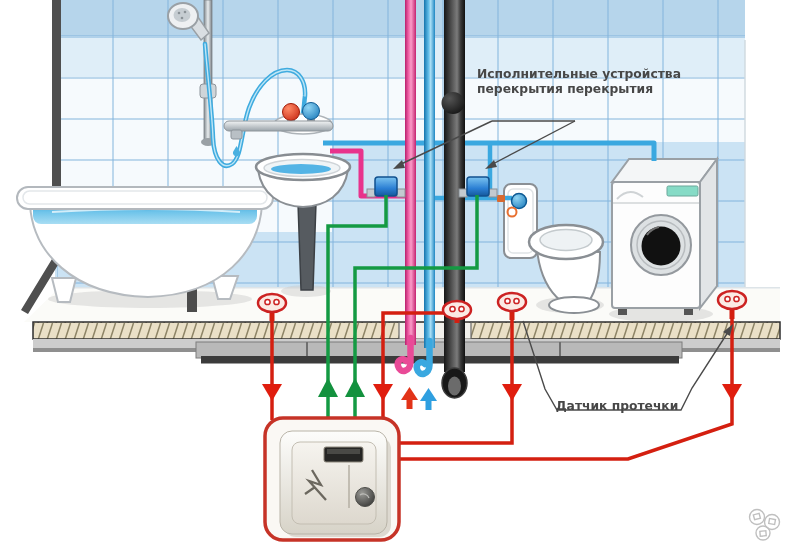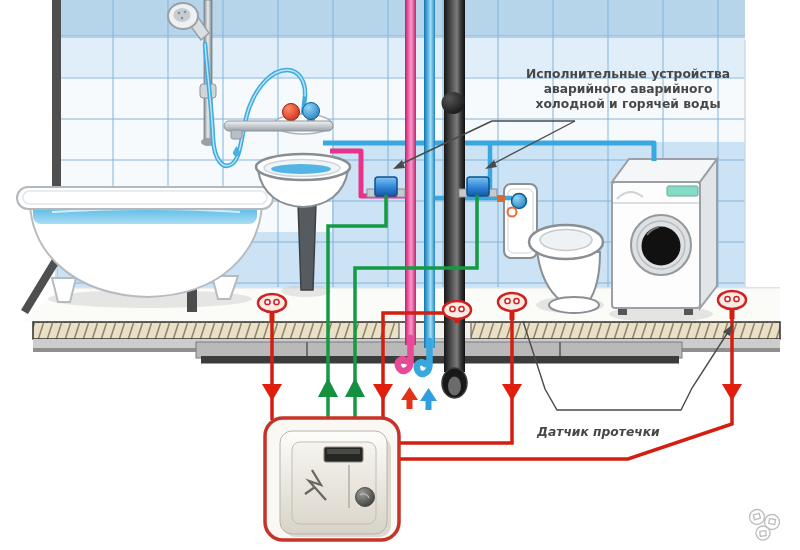--- a/index.html
+++ b/index.html
@@ -9,22 +9,22 @@
   .wall .band-2{position:absolute;left:0;top:36px;width:100%;height:41px;background:rgba(160,205,235,.26);}
   .wall .panel-left{position:absolute;left:0;top:232px;width:277px;height:56px;background:rgba(135,190,230,.38);}
   .wall .panel-right{position:absolute;left:277px;top:142px;width:413px;height:146px;background:rgba(135,190,230,.38);}
   .wall .grout{position:absolute;left:0;top:0;width:100%;height:100%;
     background-image:
       repeating-linear-gradient(90deg, rgba(130,180,220,.50) 0 1.5px, transparent 1.5px 55px),
       repeating-linear-gradient(180deg, rgba(130,180,220,.50) 0 1.5px, transparent 1.5px 41px);
     background-position:2px 36px;}
   svg.overlay{position:absolute;left:0;top:0;}
   .lbl{position:absolute;color:#474747;font-weight:bold;font-size:12.3px;line-height:15px;pointer-events:none;}
-  #valve-label{left:518px;top:67px;width:220px;text-align:center;}
-  #sensor-label{left:537px;top:424px;width:160px;text-align:left;line-height:16px;font-style:italic;}
+  #valve-label{left:477px;top:67px;width:220px;text-align:left;}
+  #sensor-label{left:537px;top:398px;width:160px;text-align:center;line-height:16px;}
 </style>
 </head>
 <body>
 
 <div id="scene">
 
   <div class="wall">
     <div class="band-top"></div>
     <div class="band-2"></div>
     <div class="panel-left"></div>
@@ -314,19 +314,18 @@
         <rect x="754" y="514" width="6" height="5" transform="rotate(-15 757 517)"></rect>
       <circle cx="772" cy="522" r="7.5"></circle>
         <rect x="769" y="519" width="6" height="5" transform="rotate(10 772 522)"></rect>
       <circle cx="763" cy="533" r="7"></circle>
         <rect x="760" y="531" width="6" height="5" transform="rotate(-5 763 533)"></rect>
     </g>
   </svg>
 
   <div id="valve-label" class="lbl">
     <div>Исполнительные устройства</div>
-    <div>аварийного аварийного</div>
-    <div>холодной и горячей воды</div>
+    <div>перекрытия перекрытия</div>
   </div>
   <div id="sensor-label" class="lbl">
     <div>Датчик протечки</div>
   </div>
 </div>
 
 </body></html>

